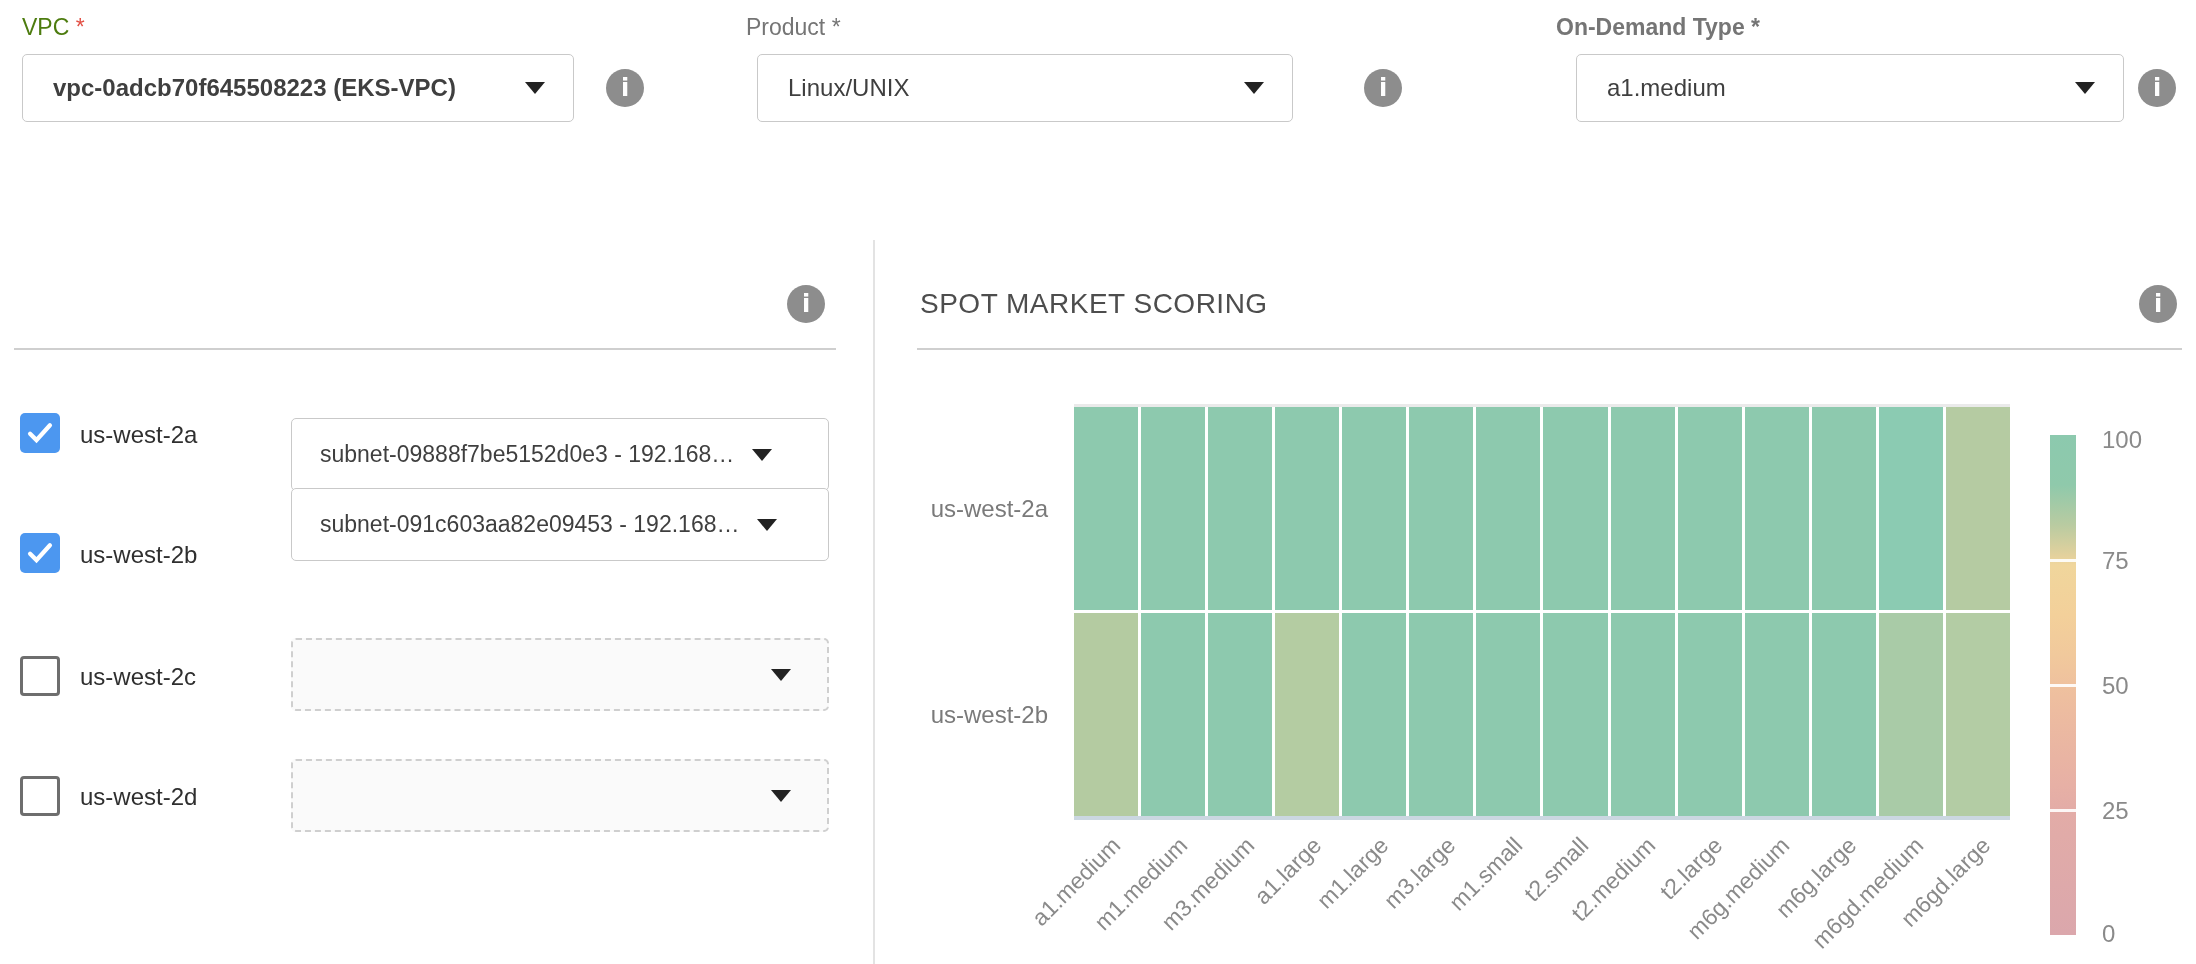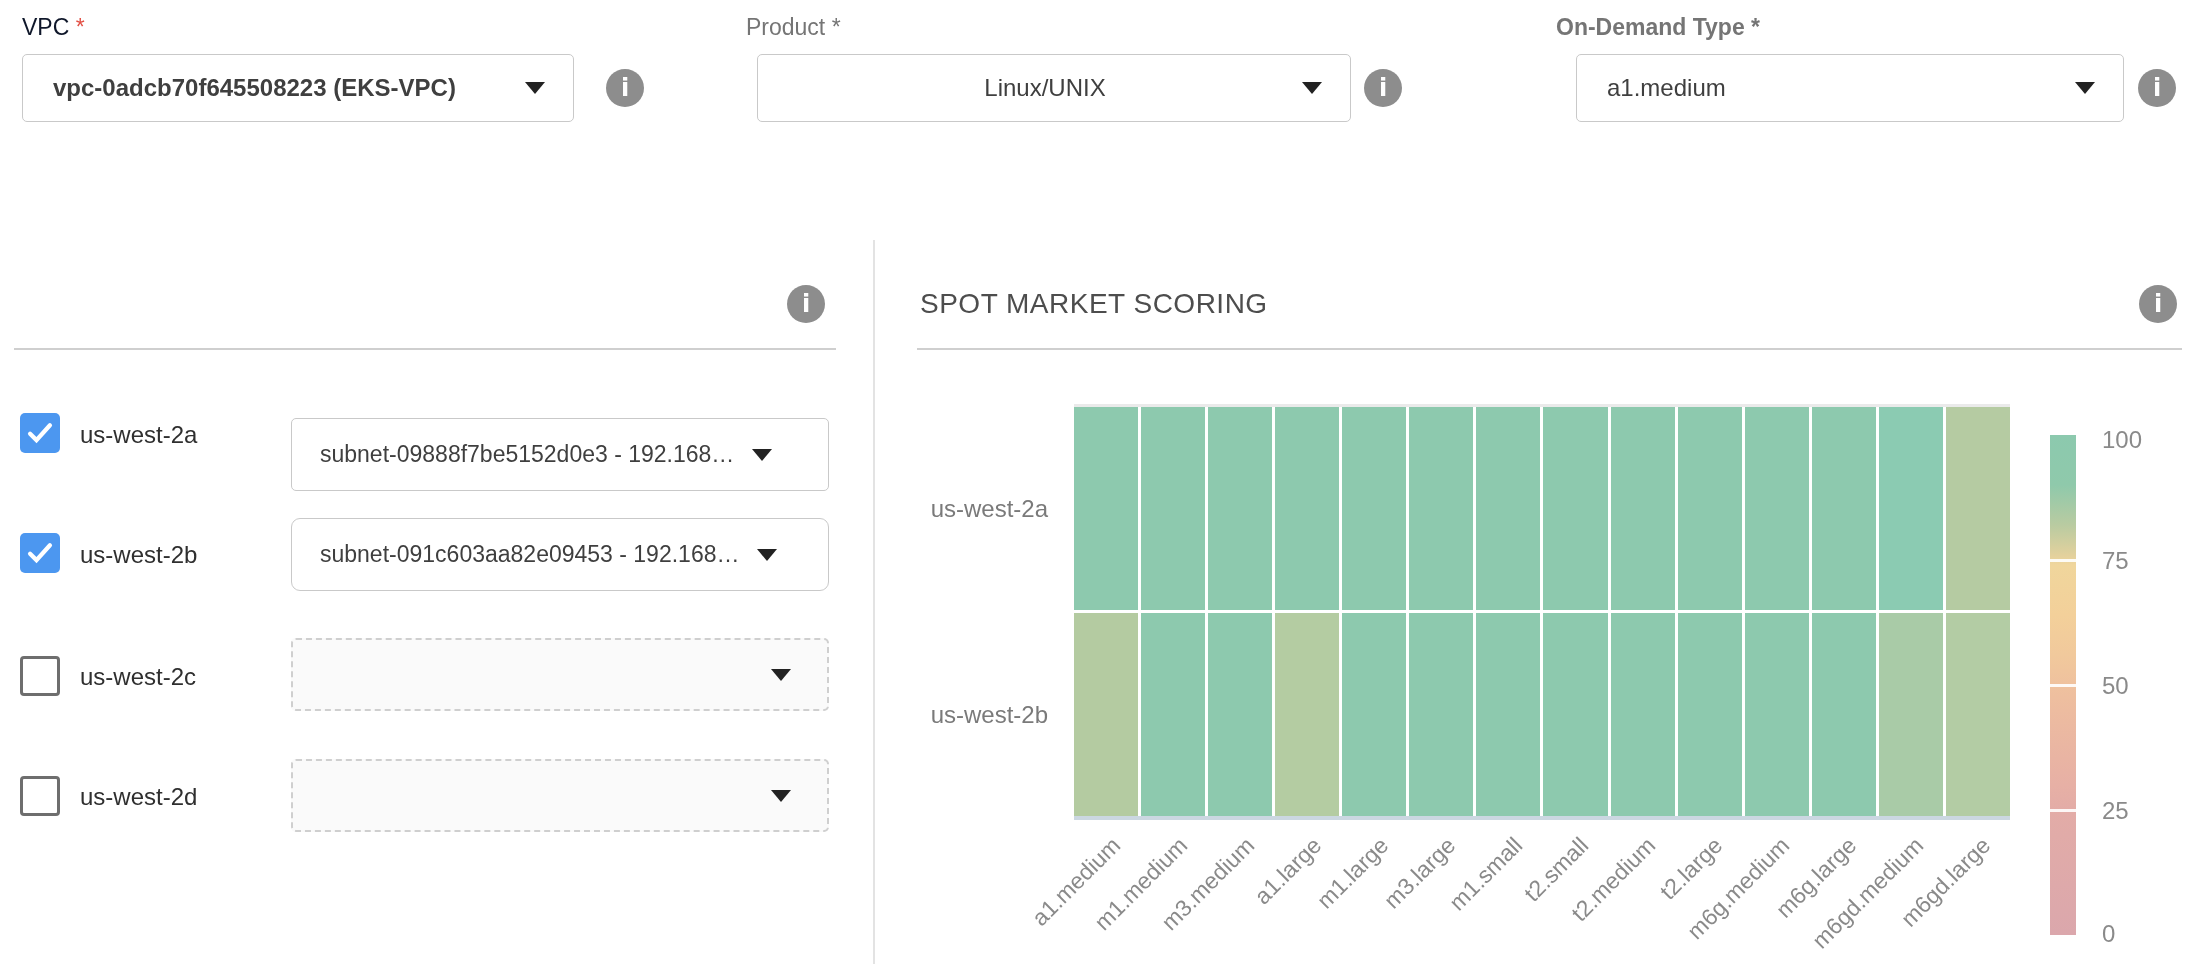--- a/index.html
+++ b/index.html
@@ -3,21 +3,21 @@
 <meta charset="utf-8">
 <style>
   * { box-sizing: border-box; margin: 0; padding: 0; }
   html,body { background:#fff; }
   .page {
     position: relative; width: 2196px; height: 964px; background:#fff;
     font-family: "Liberation Sans", sans-serif; overflow: hidden;
   }
   
   .field-label { position:absolute; font-size:23px; color:#757575; }
-  .field-label .lbl-blue { color:#0f172a; }
+  .field-label .lbl-blue { color:#4d7c0f; }
   .field-label .ast-red { color:#E25045; }
   .select-box {
     position:absolute; height:68px; background:#fff;
     border:1.5px solid #C9C9C9; border-radius:5px;
     display:flex; align-items:center; padding:0 28px 0 30px; cursor:pointer;
   }
   .select-box .select-value { font-size:24px; color:#3F3F3F; flex:1 1 auto; white-space:nowrap; overflow:hidden; }
   .caret {
     width:0; height:0; flex:0 0 auto;
     border-left:10px solid transparent; border-right:10px solid transparent;
@@ -79,21 +79,21 @@
   <div class="select-box" style="left:22px; top:54px; width:552px;font-weight:bold;">
     <span class="select-value">vpc-0adcb70f645508223 (EKS-VPC)</span>
     <span class="caret"></span>
   </div>
   <div class="info-icon" style="left:606px; top:69px;">i</div>
 
   <div class="field-label" style="left:746px; top:14px;">
     <span>Product</span>
     <span>*</span>
   </div>
-  <div class="select-box" style="left:757px; top:54px; width:594px;text-align:center;">
+  <div class="select-box" style="left:757px; top:54px; width:536px;">
     <span class="select-value">Linux/UNIX</span>
     <span class="caret"></span>
   </div>
   <div class="info-icon" style="left:1364px; top:69px;">i</div>
 
   <div class="field-label" style="left:1556px; top:14px;font-weight:bold;">
     <span>On-Demand Type</span>
     <span>*</span>
   </div>
   <div class="select-box" style="left:1576px; top:54px; width:548px;">
@@ -121,21 +121,21 @@
     <span class="select-value">subnet-09888f7be5152d0e3 - 192.168…</span>
     <span class="caret"></span>
   </div>
 
   <div class="az-checkbox checked" style="left:20px; top:533px;">
     <svg viewBox="0 0 24 24">
         <path d="M5 12.5l4.5 4.5 9.5-10.5" stroke="#fff" stroke-width="3" fill="none" stroke-linecap="round"></path>
       </svg>
   </div>
   <div class="az-label" style="left:80px; top:541px;">us-west-2b</div>
-  <div class="subnet-box" style="top:518px;border-radius:9px;">
+  <div class="subnet-box" style="top:488px;">
     <span class="select-value">subnet-091c603aa82e09453 - 192.168…</span>
     <span class="caret"></span>
   </div>
 
   <div class="az-checkbox unchecked" style="left:20px; top:656px;"></div>
   <div class="az-label" style="left:80px; top:663px;">us-west-2c</div>
   <div class="subnet-box disabled" style="top:638px;">
     <span class="select-value"></span>
     <span class="caret"></span>
   </div>

